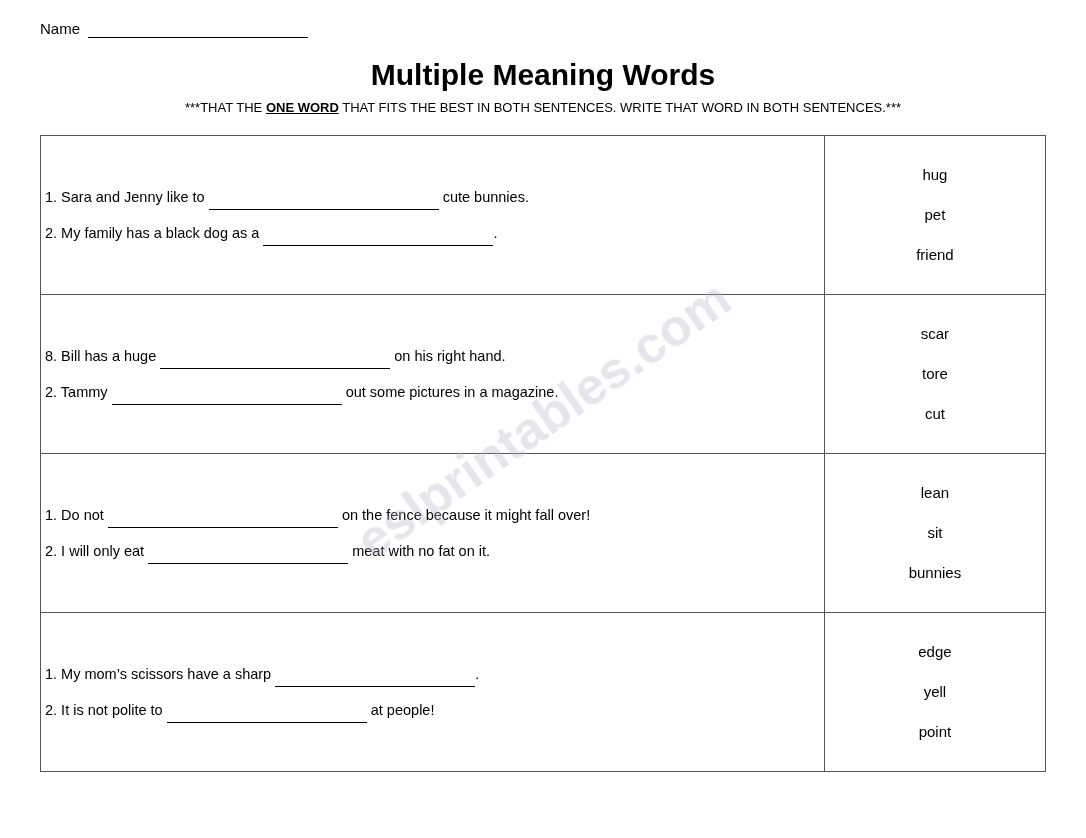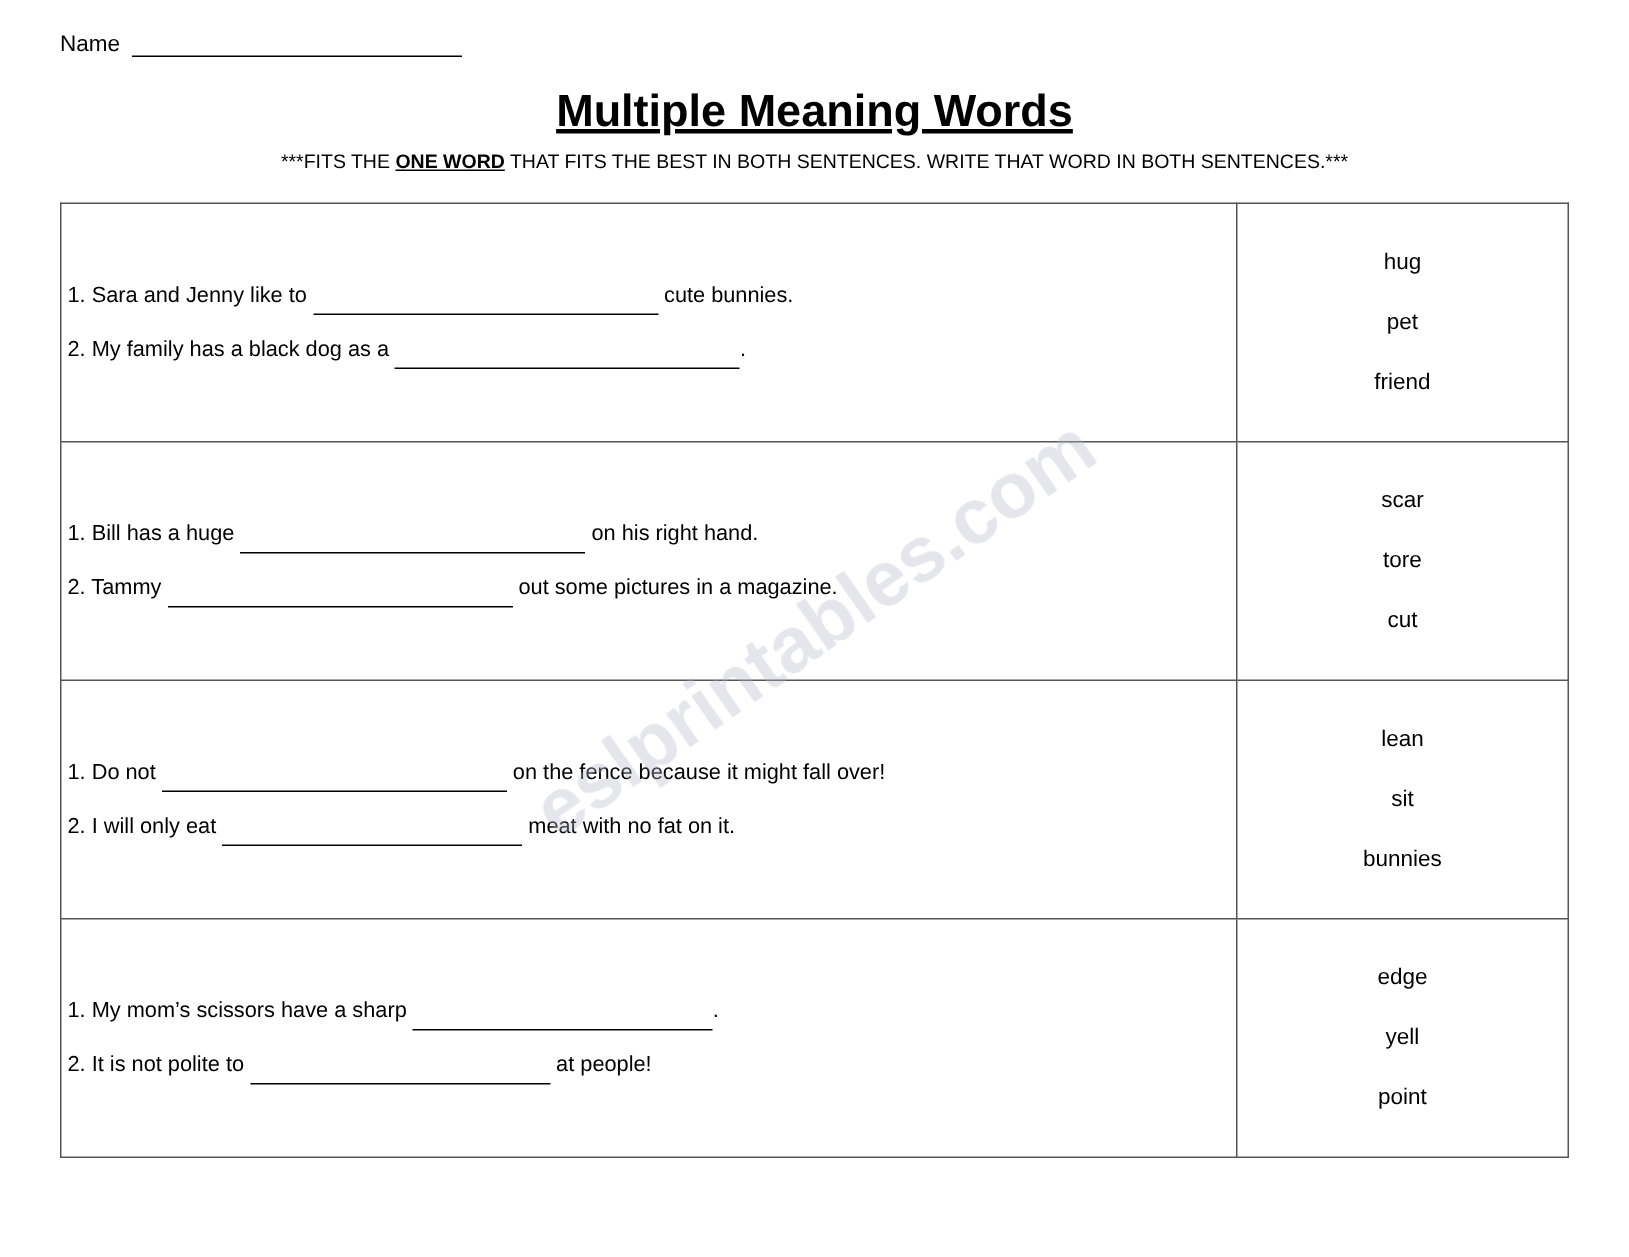--- a/index.html
+++ b/index.html
@@ -13,41 +13,39 @@
       font-family: Arial, sans-serif;
       font-size: 14px;
       color: #000;
       padding: 20px 40px;
       width: 1086px;
       min-height: 838px;
     }
 
     .name-line {
       display: flex;
-      align-items: center;
       margin-bottom: 20px;
       font-size: 15px;
     }
 
     .name-label {
       margin-right: 8px;
     }
 
     .name-underline {
       display: inline-block;
       width: 220px;
       border-bottom: 1px solid #000;
       height: 18px;
     }
 
     .page-title {
       text-align: center;
       font-size: 30px;
       font-weight: bold;
-      text-decoration: underline;
       margin-bottom: 8px;
       font-family: Arial, sans-serif;
     }
 
     .subtitle {
       text-align: center;
       font-size: 13px;
       margin-bottom: 20px;
       font-family: Arial, sans-serif;
     }
@@ -128,21 +126,21 @@
 <body>
 
 <div class="name-line">
   <span class="name-label">Name</span>
   <span class="name-underline"></span>
 </div>
 
 <div class="page-title">Multiple Meaning Words</div>
 
 <div class="subtitle">
-  <span>***FITS THE </span><span class="one-word">ONE WORD</span><span> THAT FITS THE BEST IN BOTH SENTENCES.  WRITE THAT WORD IN BOTH SENTENCES.***</span>
+  <span>***THAT THE </span><span class="one-word">ONE WORD</span><span> THAT FITS THE BEST IN BOTH SENTENCES.  WRITE THAT WORD IN BOTH SENTENCES.***</span>
 </div>
 
 <table class="worksheet-table">
   <tbody>
 
     <tr>
       <td class="sentences-cell">
         <div class="sentence-row">
           <span>1.  Sara and Jenny like to </span><span class="blank blank-long"></span><span> cute bunnies.</span>
         </div>
@@ -153,21 +151,21 @@
       <td class="words-cell">
         <span class="word-option">hug</span>
         <span class="word-option">pet</span>
         <span class="word-option">friend</span>
       </td>
     </tr>
 
     <tr>
       <td class="sentences-cell">
         <div class="sentence-row">
-          <span>1.  Bill has a huge </span><span class="blank blank-long"></span><span> on his right hand.</span>
+          <span>8.  Bill has a huge </span><span class="blank blank-long"></span><span> on his right hand.</span>
         </div>
         <div class="sentence-row">
           <span>2.  Tammy </span><span class="blank blank-long"></span><span> out some pictures in a magazine.</span>
         </div>
       </td>
       <td class="words-cell">
         <span class="word-option">scar</span>
         <span class="word-option">tore</span>
         <span class="word-option">cut</span>
       </td>

